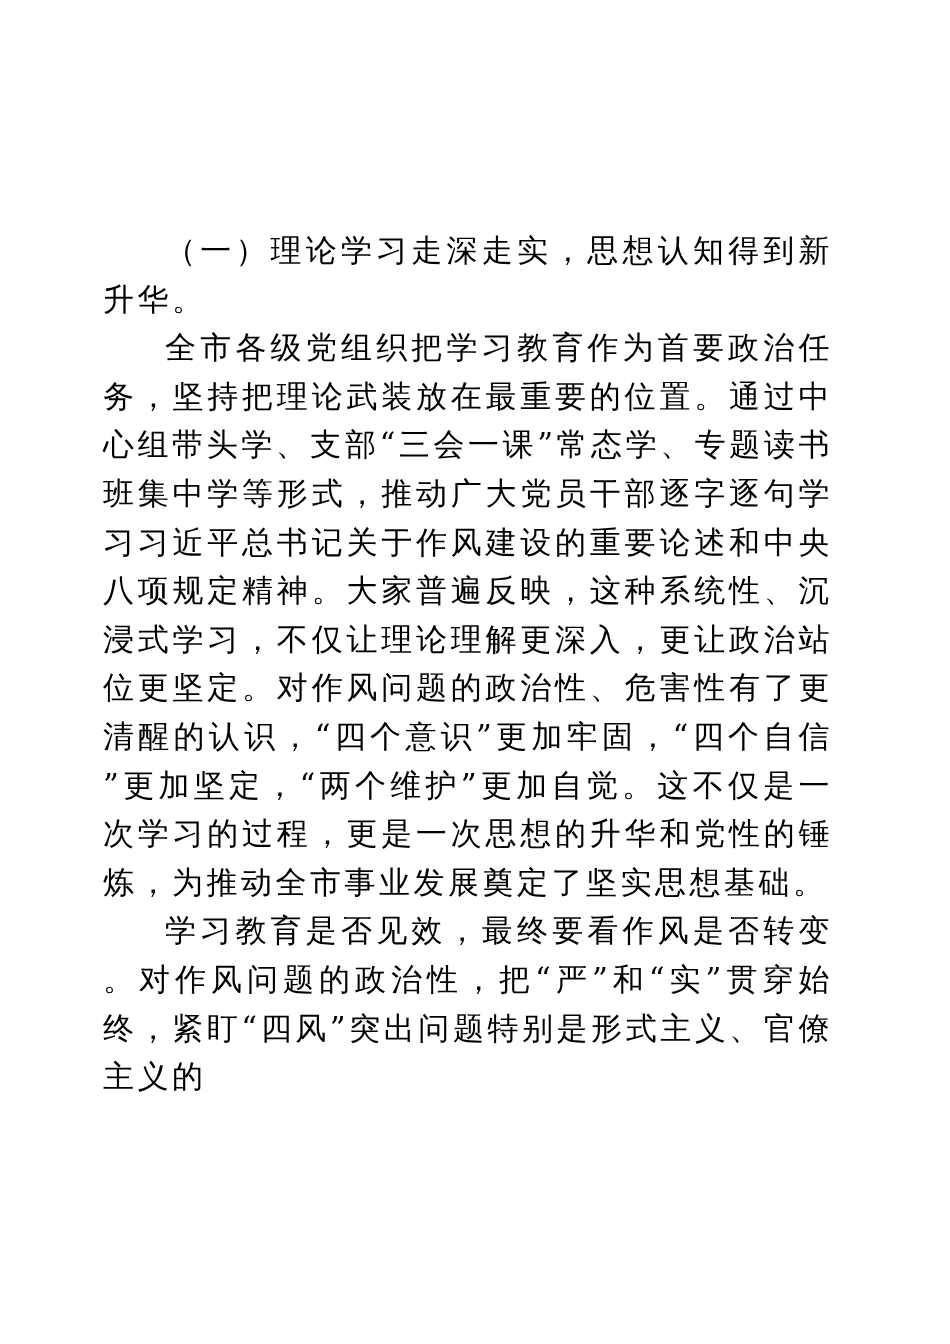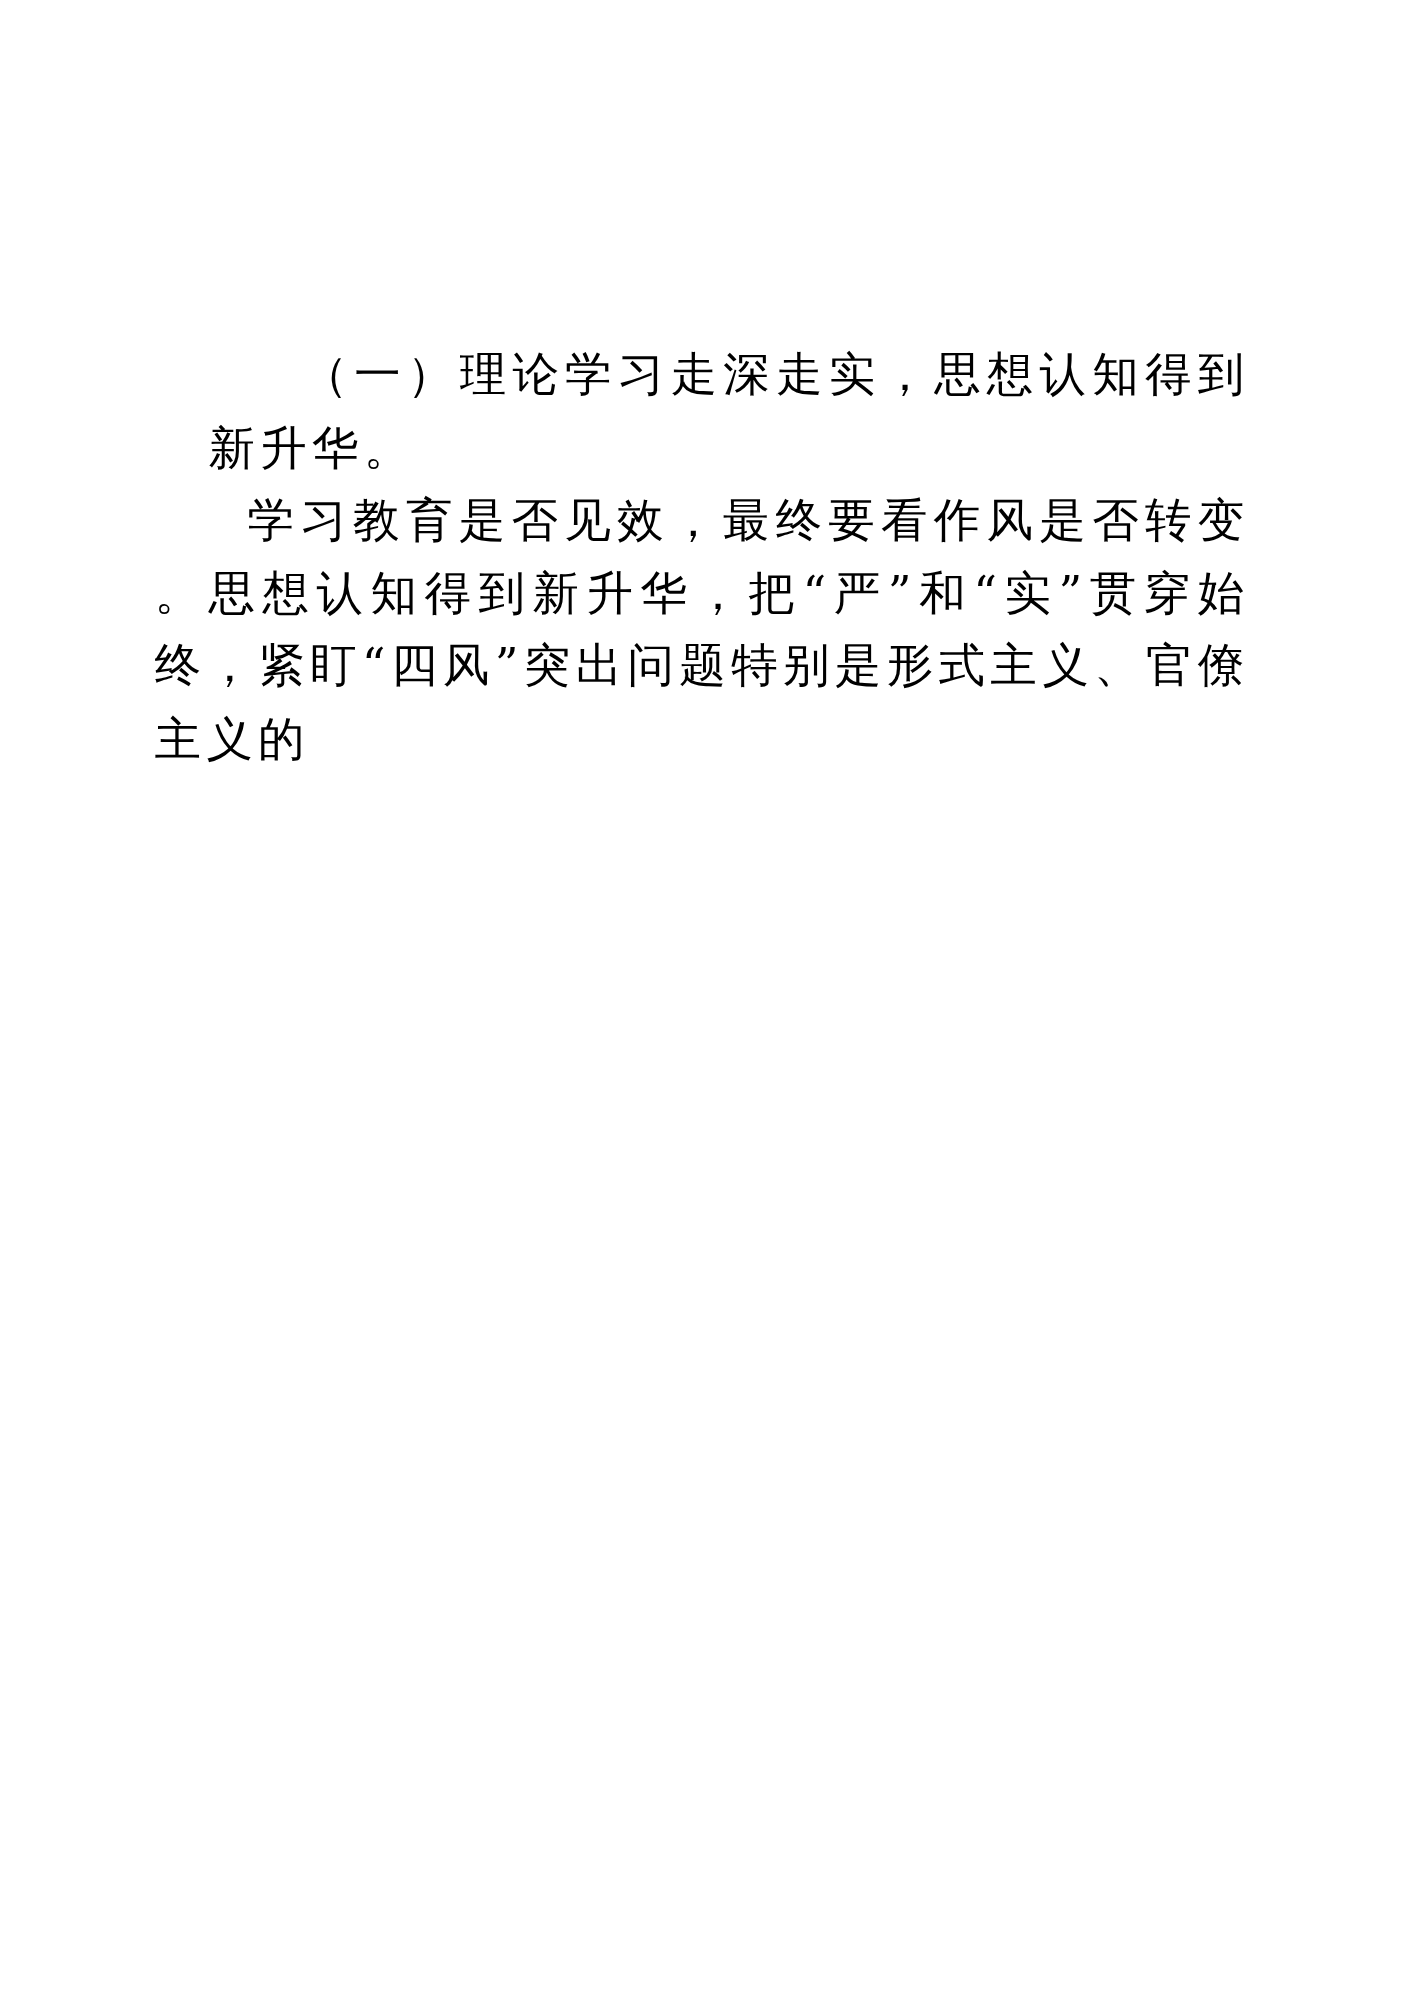--- a/index.html
+++ b/index.html
@@ -26,22 +26,22 @@
       font-size: 31px;
       line-height: 48.6px;
       text-indent: 2em;
       text-align: justify;
       letter-spacing: 3.5px;
       word-break: break-all;
       line-break: anywhere;
     }
     .heading {
       letter-spacing: 3.5px;
-      margin-left: 36px;
     }
   </style>
 </head>
 <body>
 
 <div class="page">
   <p class="para heading">（一）理论学习走深走实，思想认知得到新升华。</p>
-  <p class="para">学习教育是否见效，最终要看作风是否转变。思想认知得到新升华，把“严”和“实”贯穿始终，紧盯“四风”突出问题特别是形式主义、官僚主义的</p>
+  <p class="para">全市各级党组织把学习教育作为首要政治任务，坚持把理论武装放在最重要的位置。通过中心组带头学、支部“三会一课”常态学、专题读书班集中学等形式，推动广大党员干部逐字逐句学习习近平总书记关于作风建设的重要论述和中央八项规定精神。大家普遍反映，这种系统性、沉浸式学习，不仅让理论理解更深入，更让政治站位更坚定。对作风问题的政治性、危害性有了更清醒的认识，“四个意识”更加牢固，“四个自信”更加坚定，“两个维护”更加自觉。这不仅是一次学习的过程，更是一次思想的升华和党性的锤炼，为推动全市事业发展奠定了坚实思想基础。</p>
+  <p class="para">学习教育是否见效，最终要看作风是否转变。对作风问题的政治性，把“严”和“实”贯穿始终，紧盯“四风”突出问题特别是形式主义、官僚主义的</p>
 </div>
 
 </body></html>

